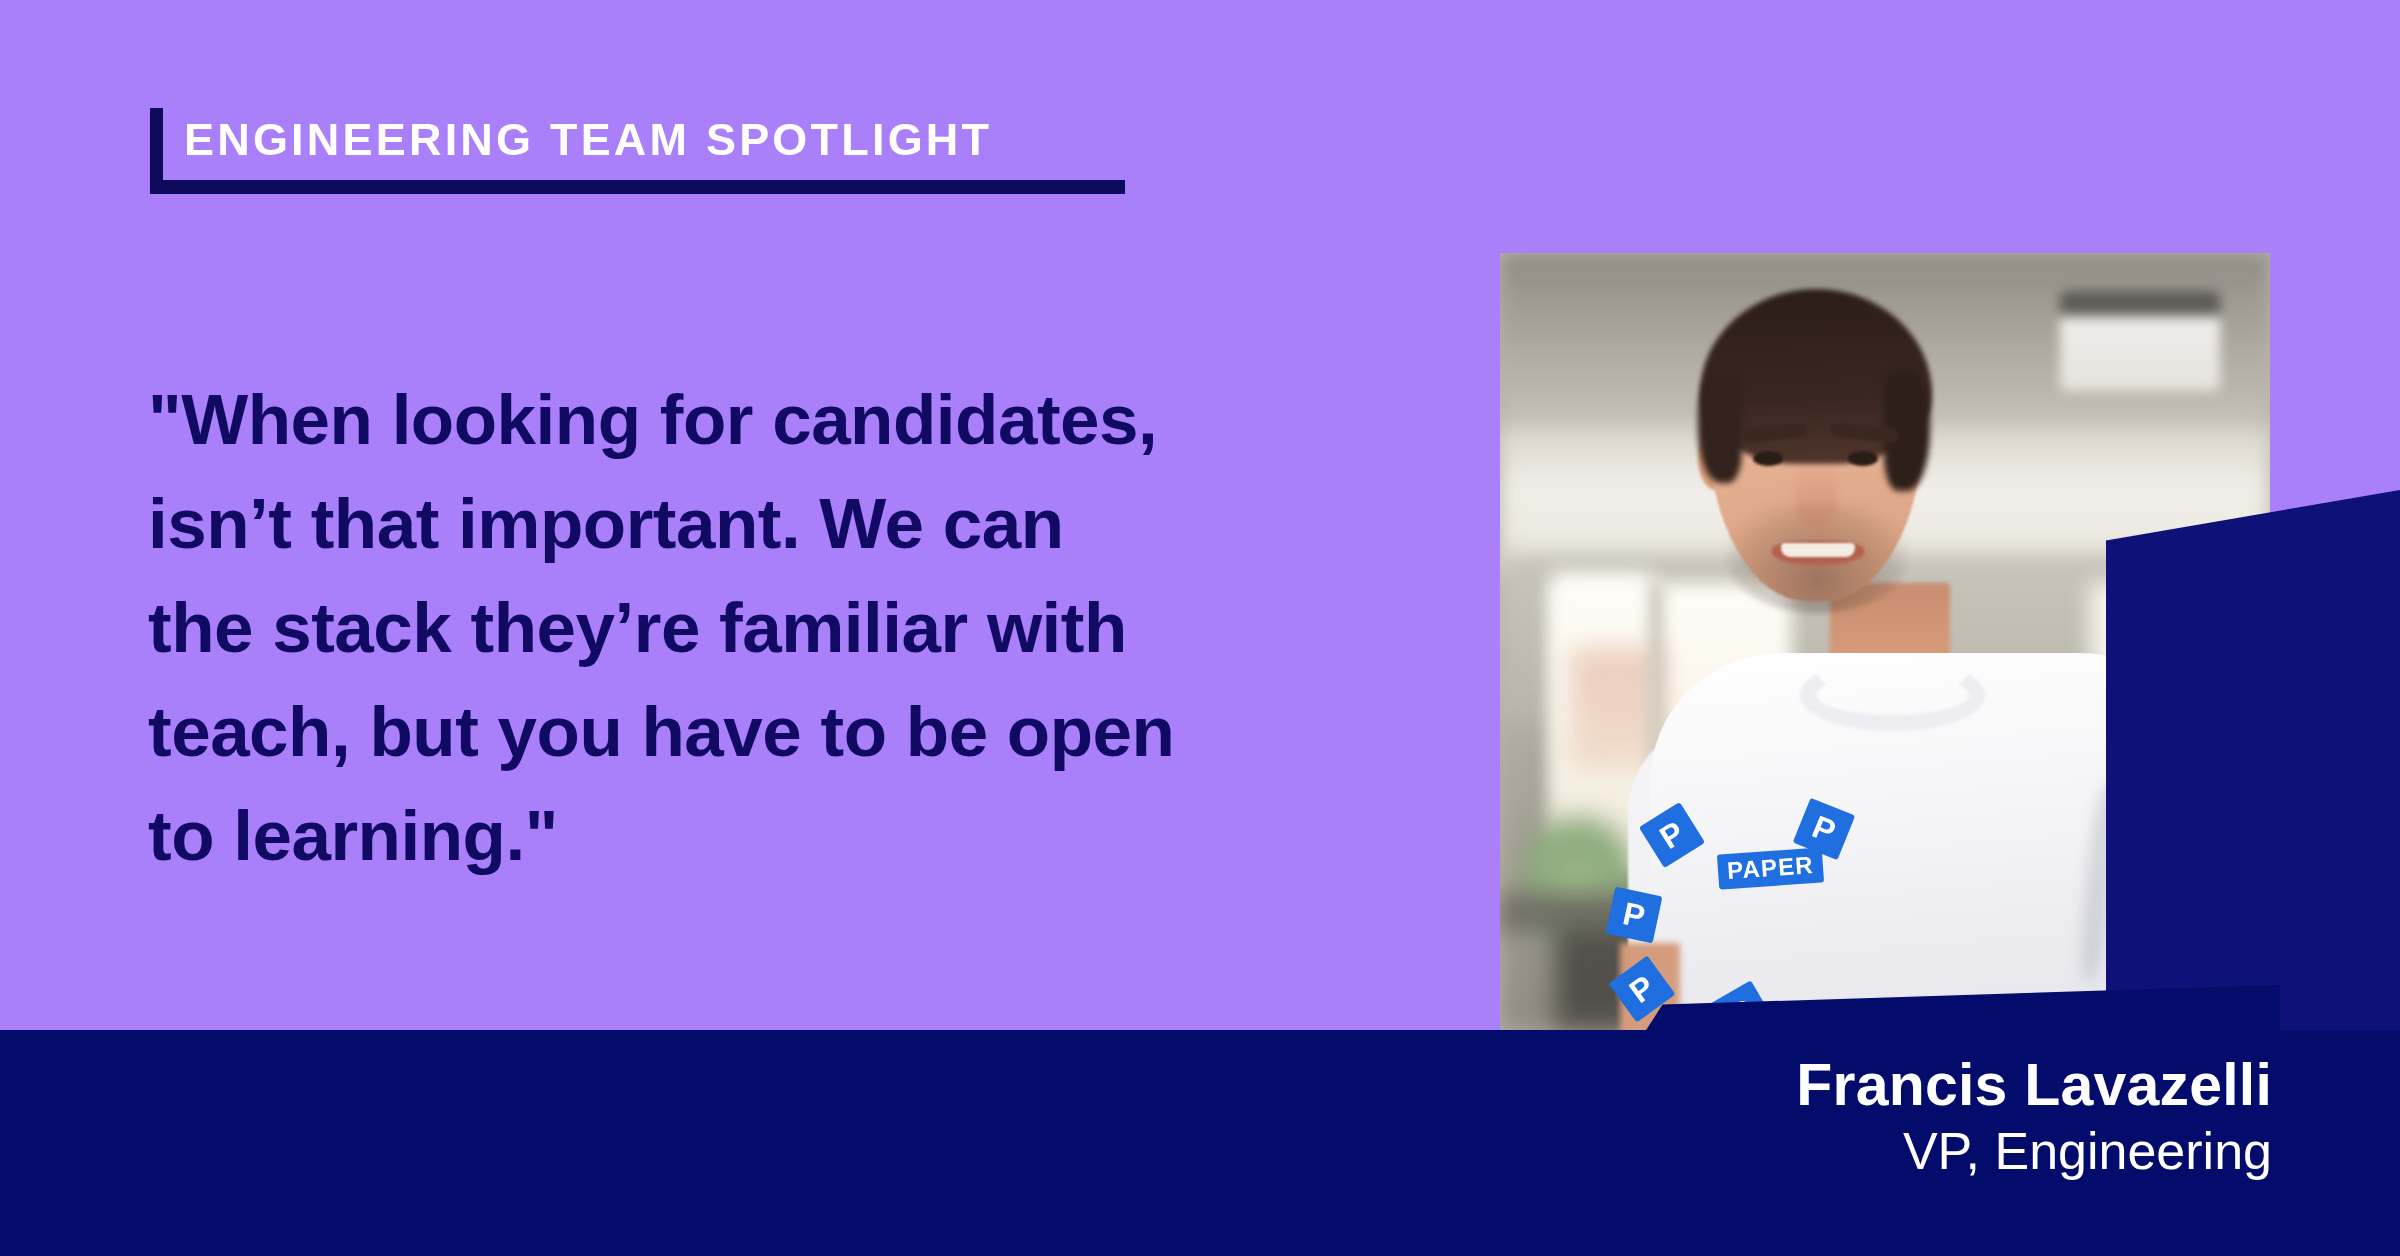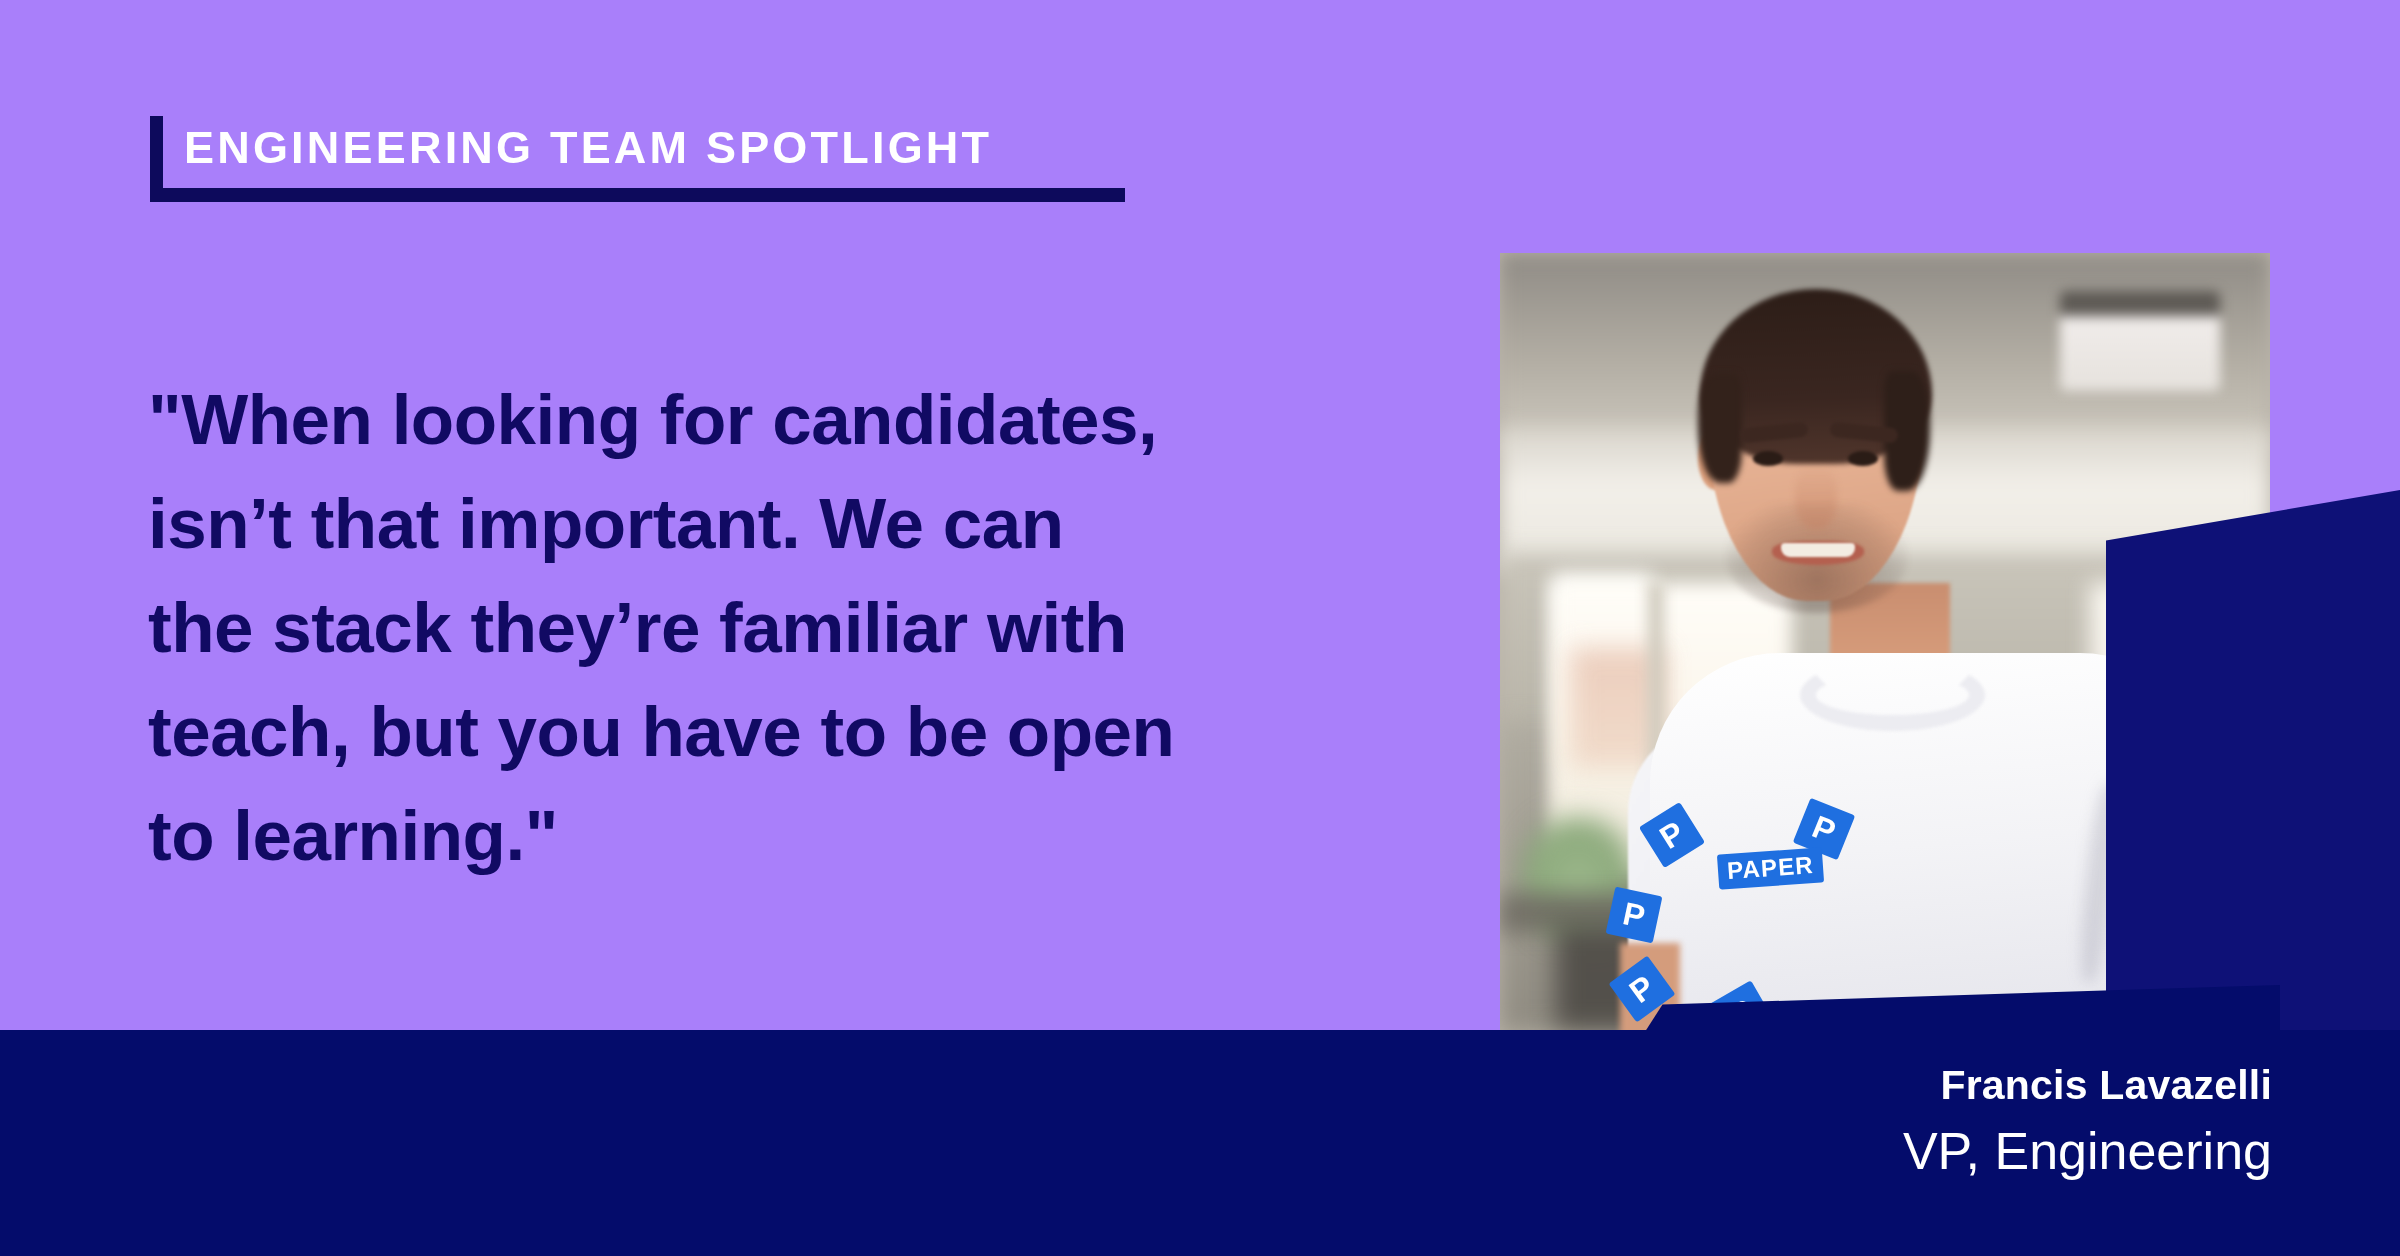--- a/index.html
+++ b/index.html
@@ -24,21 +24,21 @@
     position: absolute;
     left: 0; top: 1030px;
     width: 2400px; height: 226px;
     background: #040c6b;
     z-index: 30;
   }
 
   
   .header-block {
     position: absolute;
-    left: 150px; top: 116px;
+    left: 150px; top: 108px;
     width: 1000px; height: 90px;
     z-index: 20;
   }
   .header-bracket-v {
     position: absolute;
     left: 0; top: 0;
     width: 13px; height: 78px;
     background: #0d0a5c;
   }
   .header-bracket-h {
@@ -312,21 +312,21 @@
 
   
   .attribution {
     position: absolute;
     right: 128px; top: 1058px;
     text-align: right;
     z-index: 40;
     color: #ffffff;
   }
   .attr-name {
-    font-size: 41px;
+    font-size: 59px;
     font-weight: bold;
     line-height: 54px;
     letter-spacing: 0.2px;
   }
   .attr-role {
     font-size: 52px;
     font-weight: normal;
     line-height: 50px;
     margin-top: 14px;
   }

